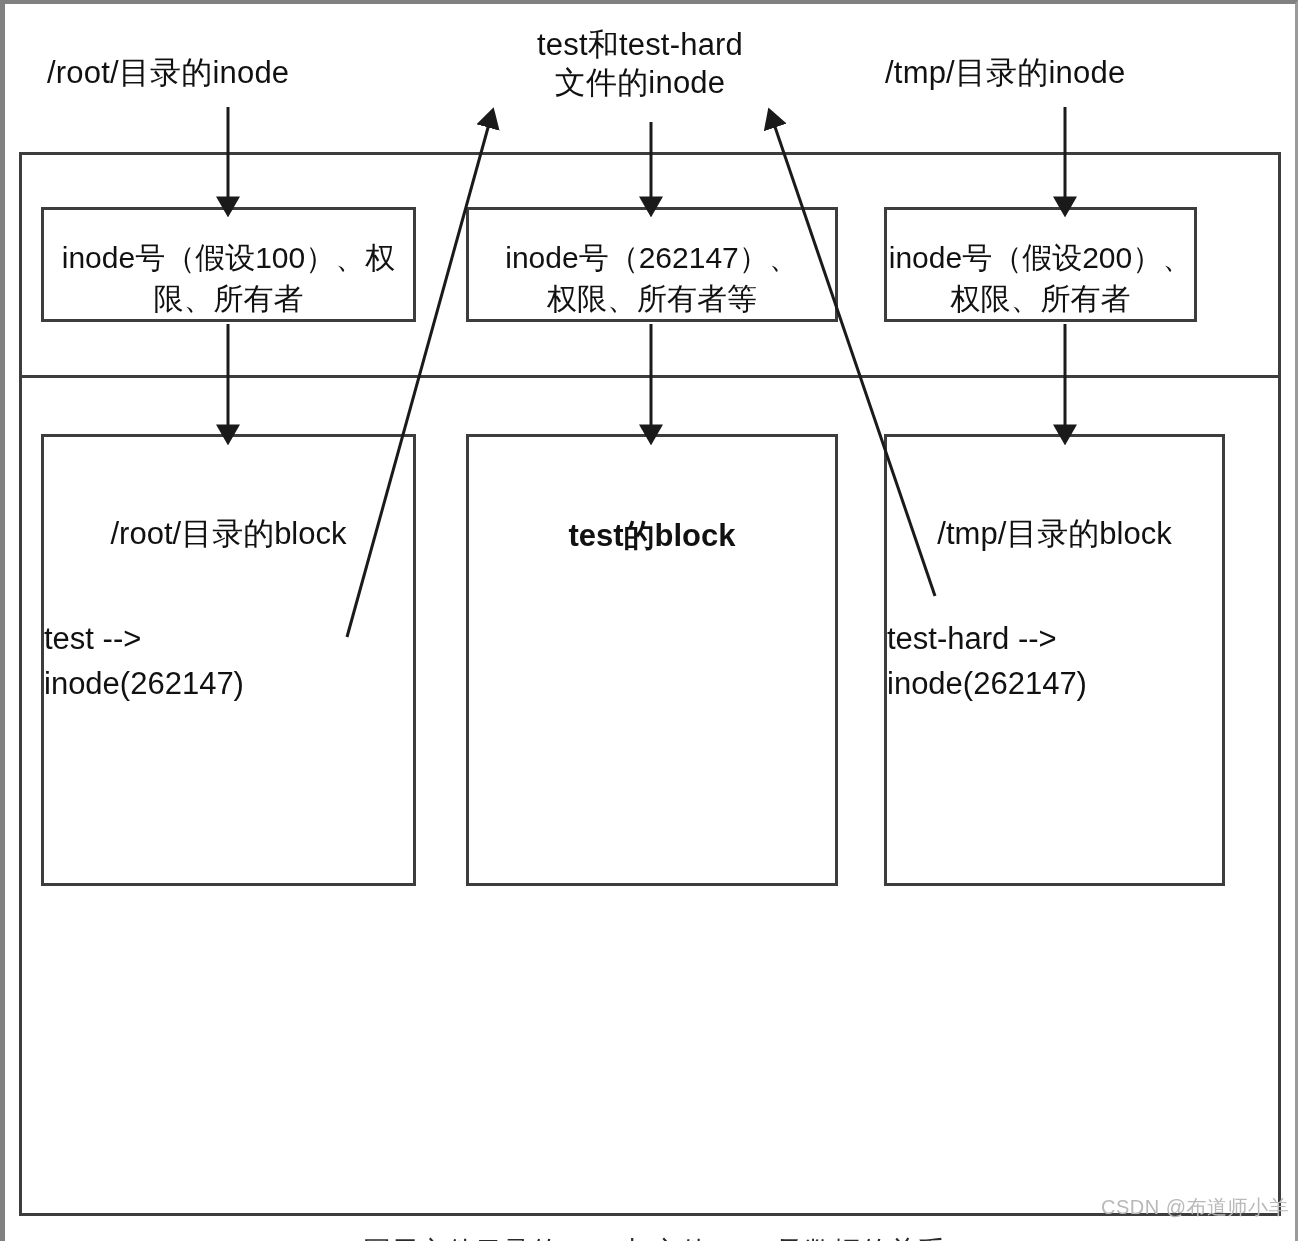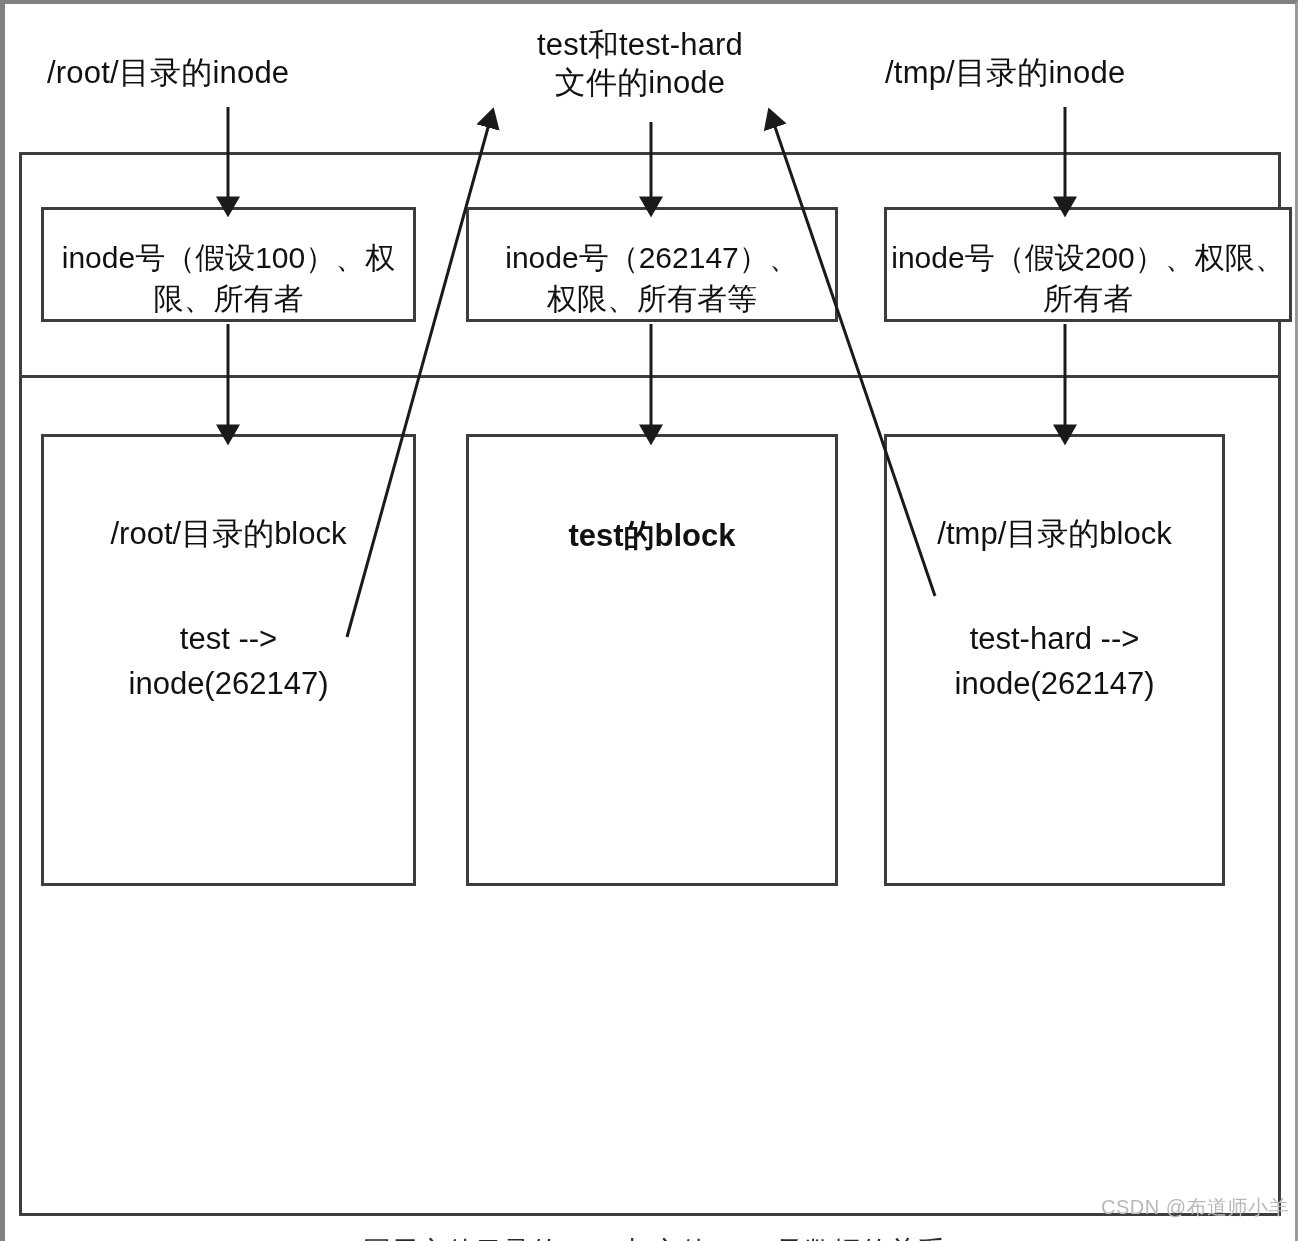--- a/index.html
+++ b/index.html
@@ -91,21 +91,21 @@
   }
   .inode-box .box-text {
     font-size: 30px;
     line-height: 1.35;
     text-align: center;
     white-space: pre-line;
     width: 115%;
   }
   .inode-root { left: 36px;  width: 375px; }
   .inode-file { left: 461px; width: 372px; }
-  .inode-tmp  { left: 879px; width: 408px; }
+  .inode-tmp  { left: 879px; width: 313px; }
 
   
   .block-box {
     position: absolute;
     top: 430px;
     height: 452px;
     border: 3px solid #3d3d3d;
     background: #ffffff;
     box-sizing: border-box;
   }
@@ -120,21 +120,20 @@
     font-size: 31px;
     text-align: center;
     color: #111111;
   }
   .block-body {
     position: absolute;
     left: 0; right: 0;
     top: 180px;
     font-size: 31px;
     line-height: 1.45;
-    text-align: center;
     white-space: pre-line;
     color: #111111;
   }
   .block-file .block-title { top: 78px; font-weight: bold; }
   .block-file .block-body  { top: 184px; }
 
   
   .watermark {
     position: absolute;
     right: 14px;

